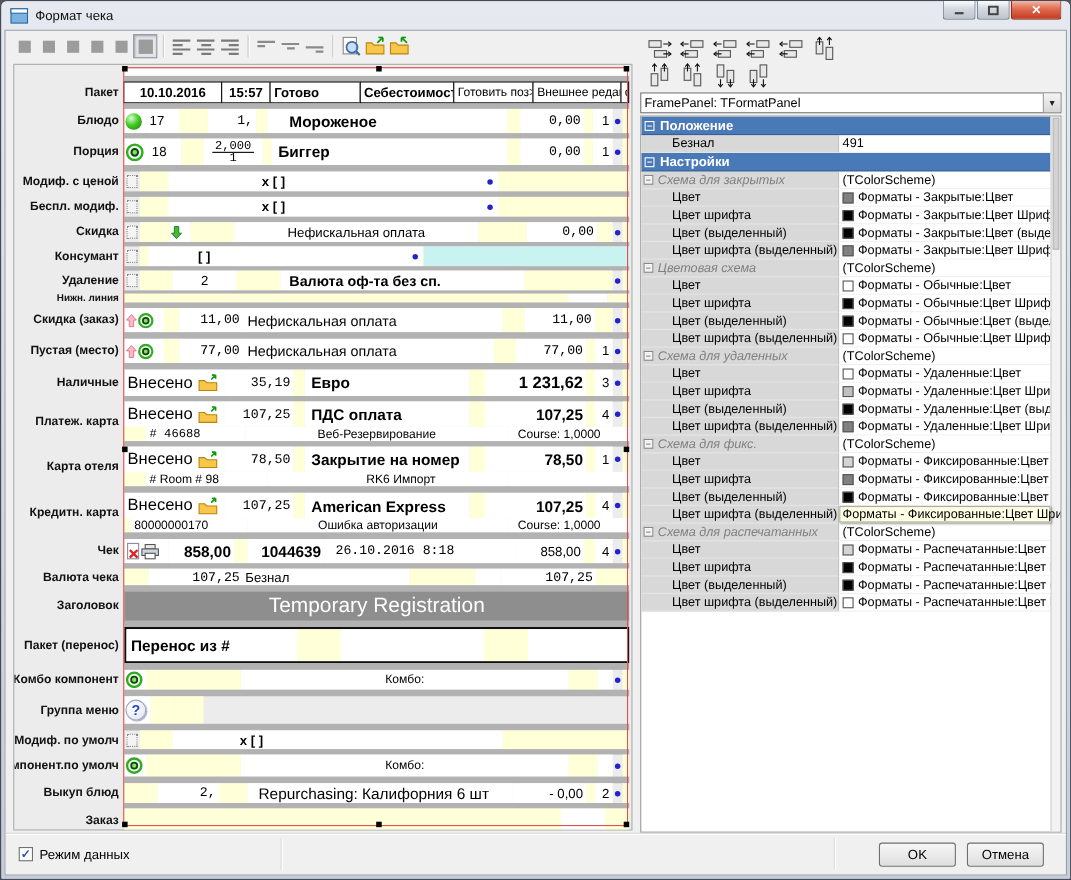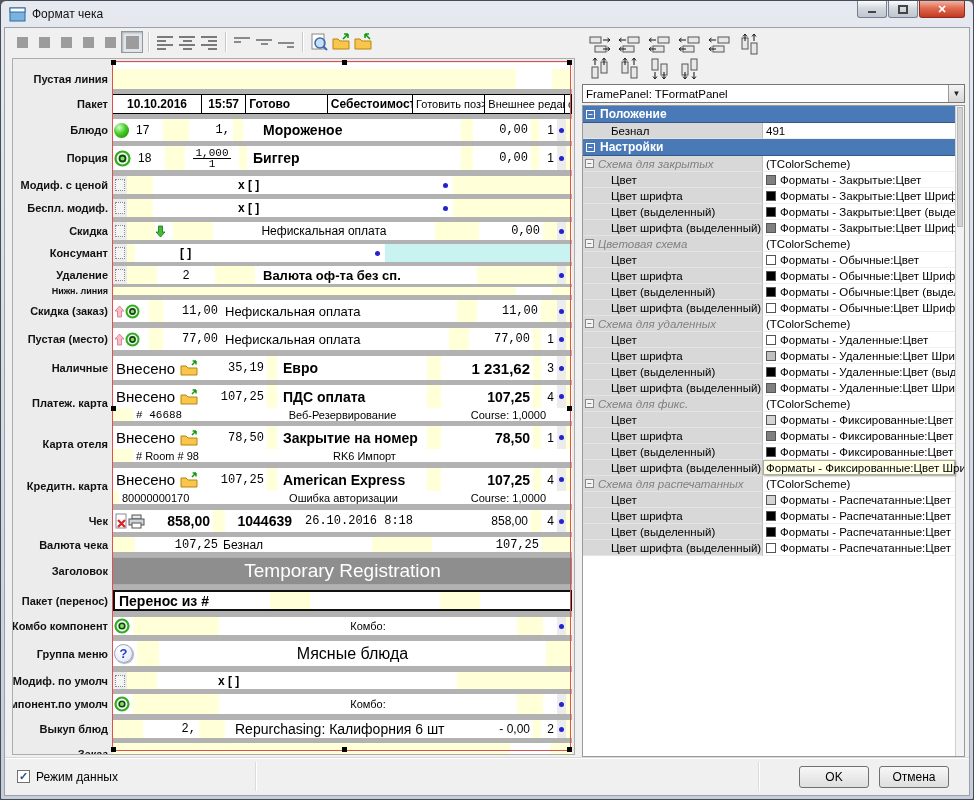--- a/index.html
+++ b/index.html
@@ -204,28 +204,20 @@
         <div class="editor">
           <div class="rows" id="rrows">
 
             <div class="rrow" style="height:6px">
                 <div class="rlabel"></div>
                 <div class="rc">
                   <span class="c w" style="flex:1"></span>
                 </div>
               </div>
 
-            <div class="rrow" style="height:20px">
-              <div class="rlabel">Пустая линия</div>
-              <div class="rc">
-                  <span class="c y" style="flex:1"></span>
-                  <span class="c w" style="width:36px"></span>
-                  <span class="c y" style="width:20px"></span>
-                </div>
-            </div>
             <div class="rrow" style="height:5px">
                 <div class="rlabel"></div>
                 <div class="rc band"></div>
               </div>
 
             <div class="rrow" style="height:20px">
               <div class="rlabel">Пакет</div>
               <div class="rc">
                 <span class="c bcell b ctr f12" style="width:96px">10.10.2016</span>
                 <span class="c bcell b ctr f12" style="width:48px">15:57</span>
@@ -271,21 +263,21 @@
                 <span class="c w" style="width:22px;padding:0 1px">
                     <svg class="ic" width="17" height="17">
                       <circle cx="8.5" cy="8.5" r="7" fill="#eaffe8" stroke="#33aa22" stroke-width="2.2"></circle>
                       <circle cx="8.5" cy="8.5" r="3" fill="#88dd66" stroke="#114411" stroke-width="1.8"></circle>
                     </svg>
                   </span>
                 <span class="c w f12" style="width:30px">18</span>
                 <span class="c y" style="width:20px"></span>
                 <span class="c w ctr" style="width:54px">
                     <span class="frac">
-                      <span class="top">1,000</span>
+                      <span class="top">2,000</span>
                       <span>1</span>
                     </span>
                   </span>
                 <span class="c y" style="width:8px"></span>
                 <span class="c w b f14" style="flex:1;padding-left:6px">Биггер</span>
                 <span class="c y" style="width:12px"></span>
                 <span class="c w r m" style="width:58px">0,00</span>
                 <span class="c y" style="width:8px"></span>
                 <span class="c w r f12" style="width:18px">1</span>
                 <span class="dot"></span>
@@ -647,21 +639,21 @@
               <div class="rlabel">Заголовок</div>
               <div class="rc">
                   <span class="banner">Temporary Registration</span>
                 </div>
             </div>
             <div class="rrow" style="height:5px">
                 <div class="rlabel"></div>
                 <div class="rc band"></div>
               </div>
 
-            <div class="rrow" style="height:21px">
+            <div class="rrow" style="height:33px">
               <div class="rlabel">Пакет (перенос)</div>
               <div class="rc">
                   <span class="transfer">
                     <span class="c w b f14" style="flex:1;padding-left:4px">Перенос из #</span>
                     <span class="c y" style="width:40px"></span>
                     <span class="c w" style="width:130px"></span>
                     <span class="c y" style="width:40px"></span>
                     <span class="c w" style="width:90px"></span>
                   </span>
                 </div>
@@ -693,21 +685,20 @@
                 <div class="rc band"></div>
               </div>
 
             <div class="rrow" style="height:25px">
               <div class="rlabel">Группа меню</div>
               <div class="rc">
                 <span class="c w" style="width:24px;padding:0 1px">
                     <span class="qmark">?</span>
                   </span>
                 <span class="c y" style="width:22px"></span>
-                <span class="c w ctr" style="flex:1;font-size:16px">Мясные блюда</span>
                 <span class="c y" style="width:26px"></span>
                 </div>
             </div>
             <div class="rrow" style="height:6px">
                 <div class="rlabel"></div>
                 <div class="rc band"></div>
               </div>
 
             <div class="rrow" style="height:17px">
               <div class="rlabel">Модиф. по умолч</div>

